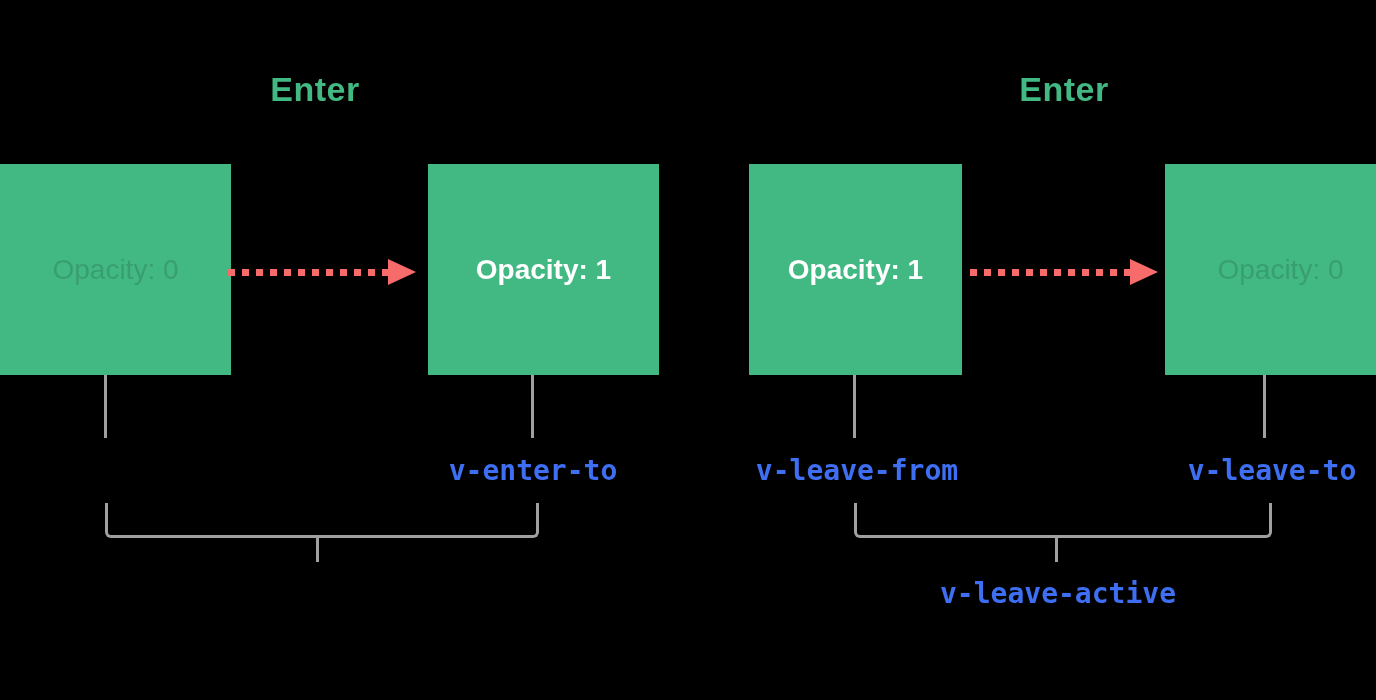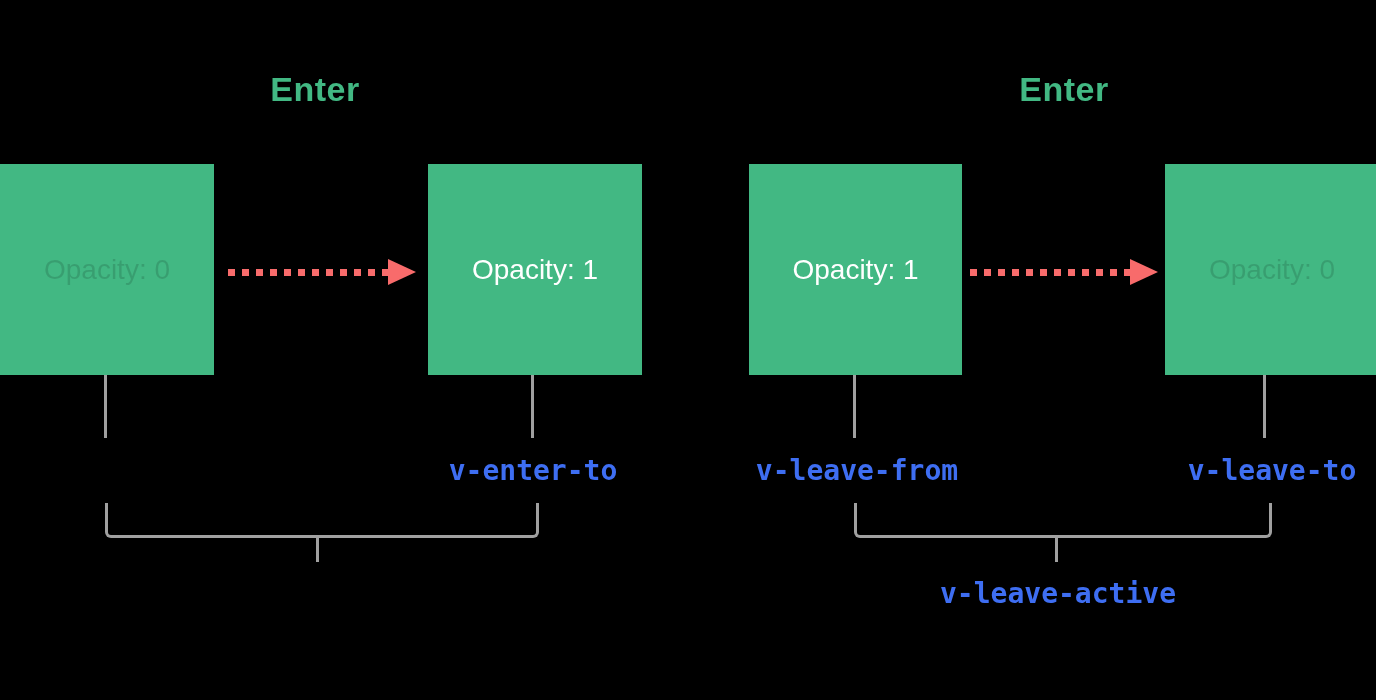--- a/index.html
+++ b/index.html
@@ -19,32 +19,32 @@
     transform: translateX(-50%);
     font-size: 34px;
     font-weight: 700;
     color: var(--green);
     letter-spacing: 0.5px;
     white-space: nowrap;
   }
   .box {
     position: absolute;
     top: 164px;
-    width: 214px;
+    width: 231px;
     height: 211px;
     background: var(--green);
     display: flex;
     align-items: center;
     justify-content: center;
   }
   .box-label {
     font-size: 28px;
     white-space: nowrap;
   }
-  .box-label.bright { color: var(--white); }
+  .box-label.bright { color: var(--white); font-weight: bold; }
   .box-label.faint  { color: var(--faint); }
   .arrow-dash {
     position: absolute;
     top: 269px;
     width: 160px;
     height: 7px;
     background: repeating-linear-gradient(90deg,
       var(--red) 0px, var(--red) 7px,
       transparent 7px, transparent 14px);
   }

